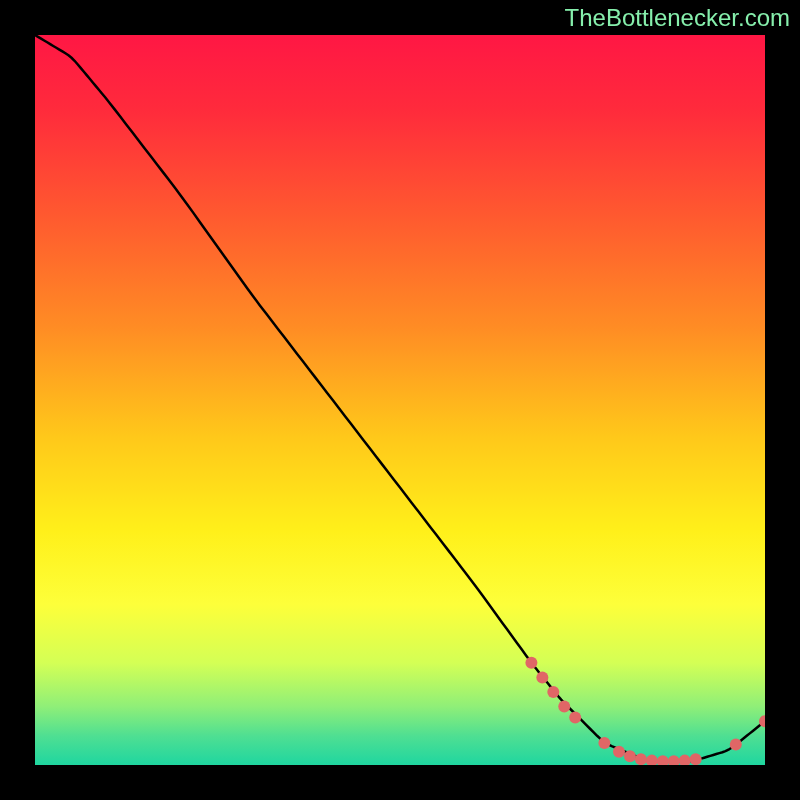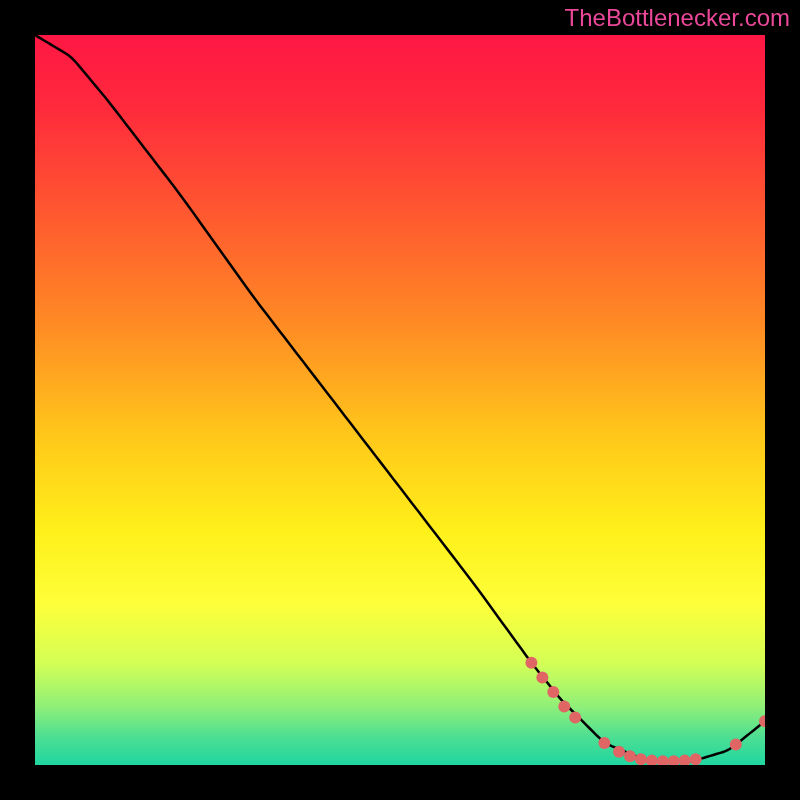--- a/index.html
+++ b/index.html
@@ -10,21 +10,21 @@
   .chart-container {
     position: relative;
     width: 800px;
     height: 800px;
     background: #000;
   }
   .watermark {
     position: absolute;
     top: 4px;
     right: 10px;
-    color: #ec4899;
+    color: #86efac;
     font-family: Arial, Helvetica, sans-serif;
     font-size: 24px;
     font-weight: 400;
     z-index: 10;
   }
   .plot-area {
     position: absolute;
     left: 35px;
     top: 35px;
     width: 730px;

